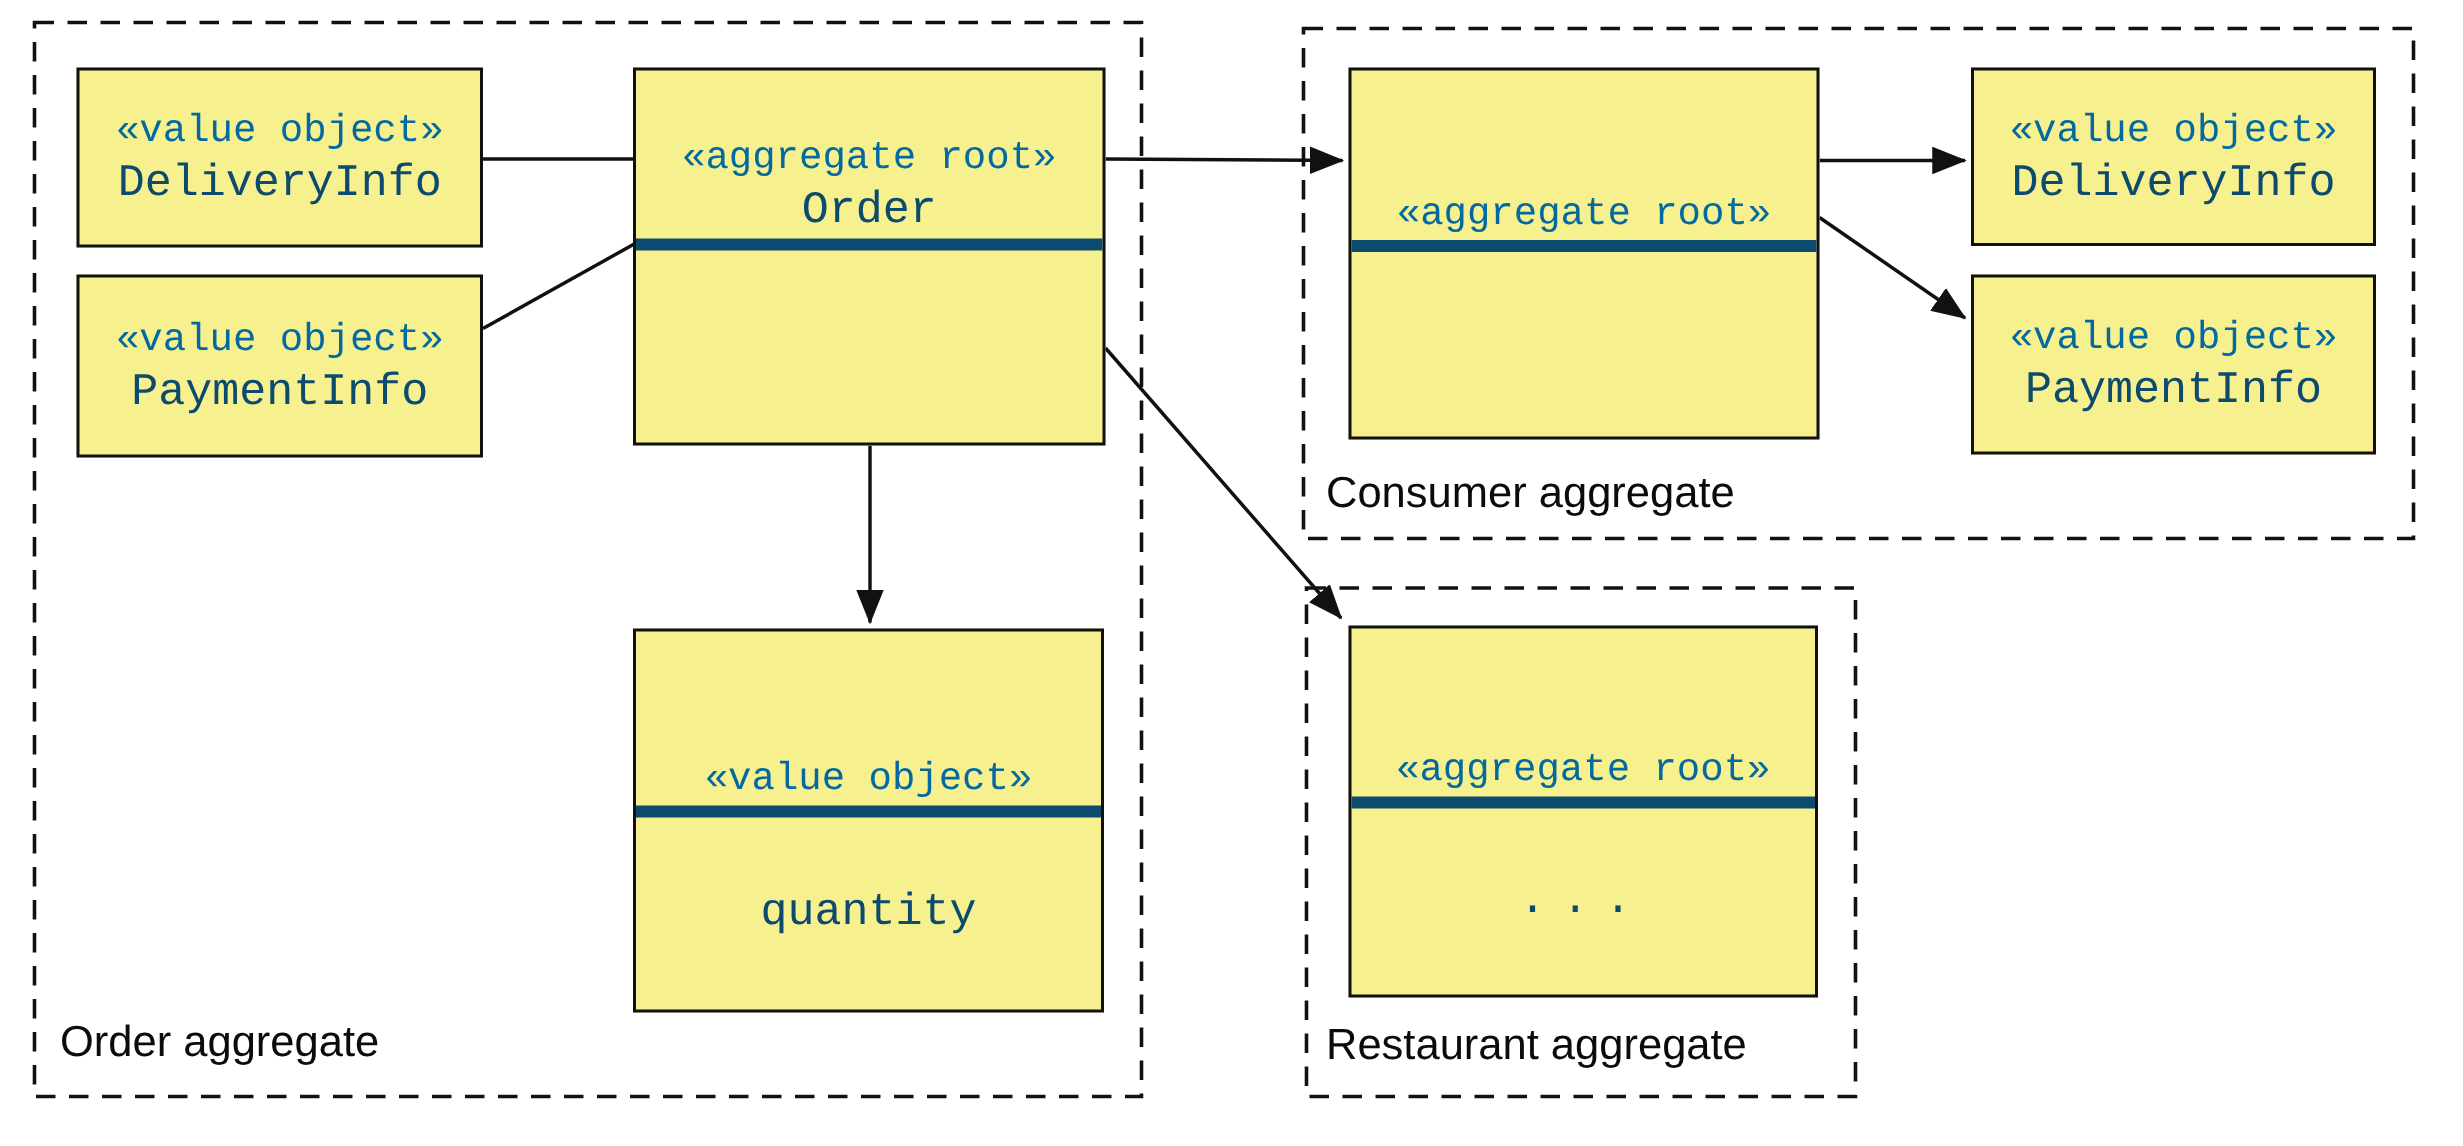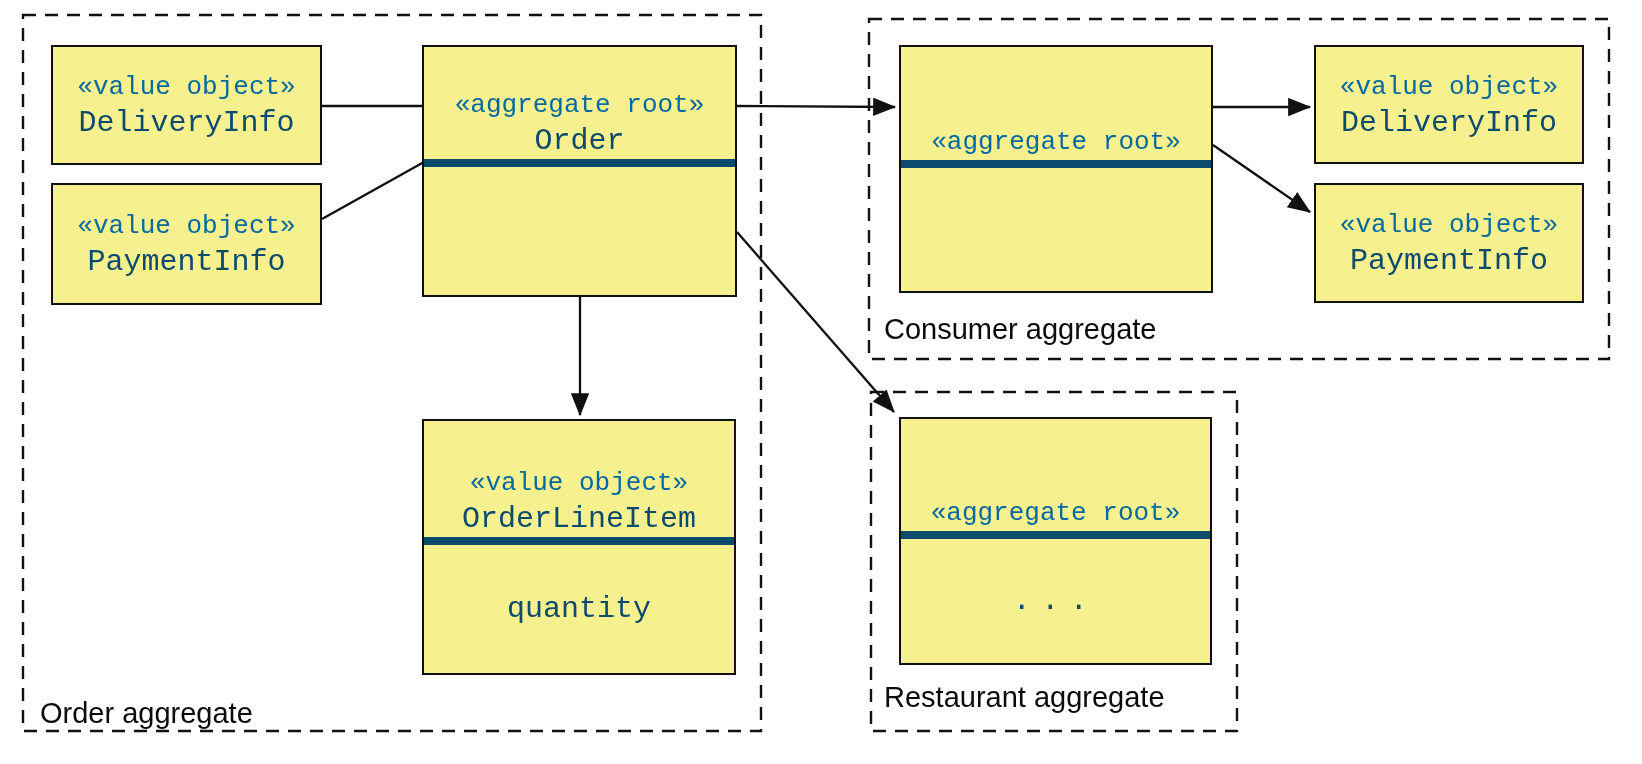--- a/index.html
+++ b/index.html
@@ -103,21 +103,20 @@
       <div class="cname">Order</div>
     </div>
     <div class="compartment body">
       <div class="cname"></div>
     </div>
   </div>
 
   <div class="node" style="left:422px; top:419px; width:314px; height:256px;">
     <div class="compartment title" style="height:124px;">
       <div class="stereo">«value object»</div>
-      <div class="cname">OrderLineItem</div>
     </div>
     <div class="compartment body">
       <div class="cname">quantity</div>
     </div>
   </div>
 
   <div class="node" style="left:899px; top:45px; width:314px; height:248px;">
     <div class="compartment title" style="height:121px;">
       <div class="stereo">«aggregate root»</div>
     </div>
@@ -142,17 +141,17 @@
 
   <div class="node" style="left:899px; top:417px; width:313px; height:248px;">
     <div class="compartment title" style="height:120px;">
       <div class="stereo">«aggregate root»</div>
     </div>
     <div class="compartment body">
       <div class="cname dots">...</div>
     </div>
   </div>
 
-  <div class="agg-label" style="left:40px; top:696px;">Order aggregate</div>
+  <div class="agg-label" style="left:40px; top:678px;">Order aggregate</div>
   <div class="agg-label" style="left:884px; top:312px;">Consumer aggregate</div>
   <div class="agg-label" style="left:884px; top:680px;">Restaurant aggregate</div>
 
 </div>
 
 </body></html>

